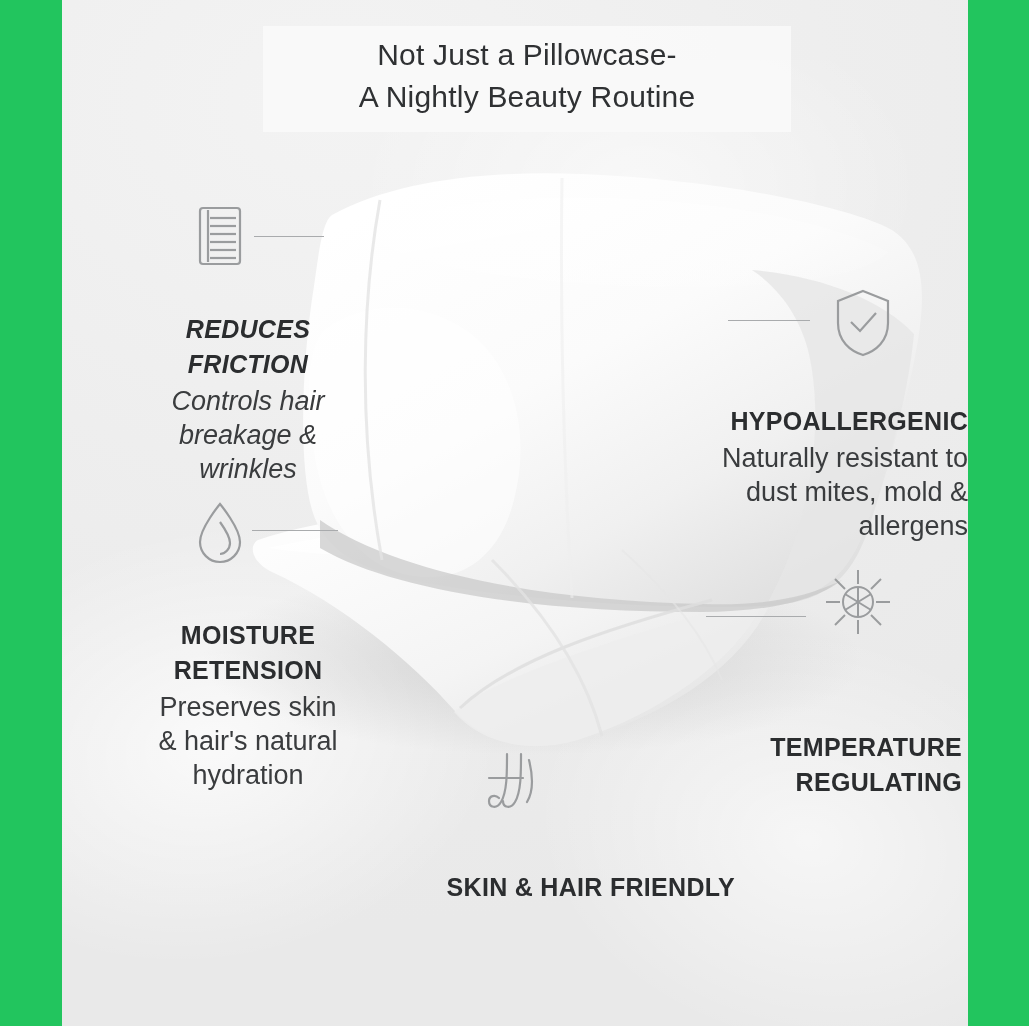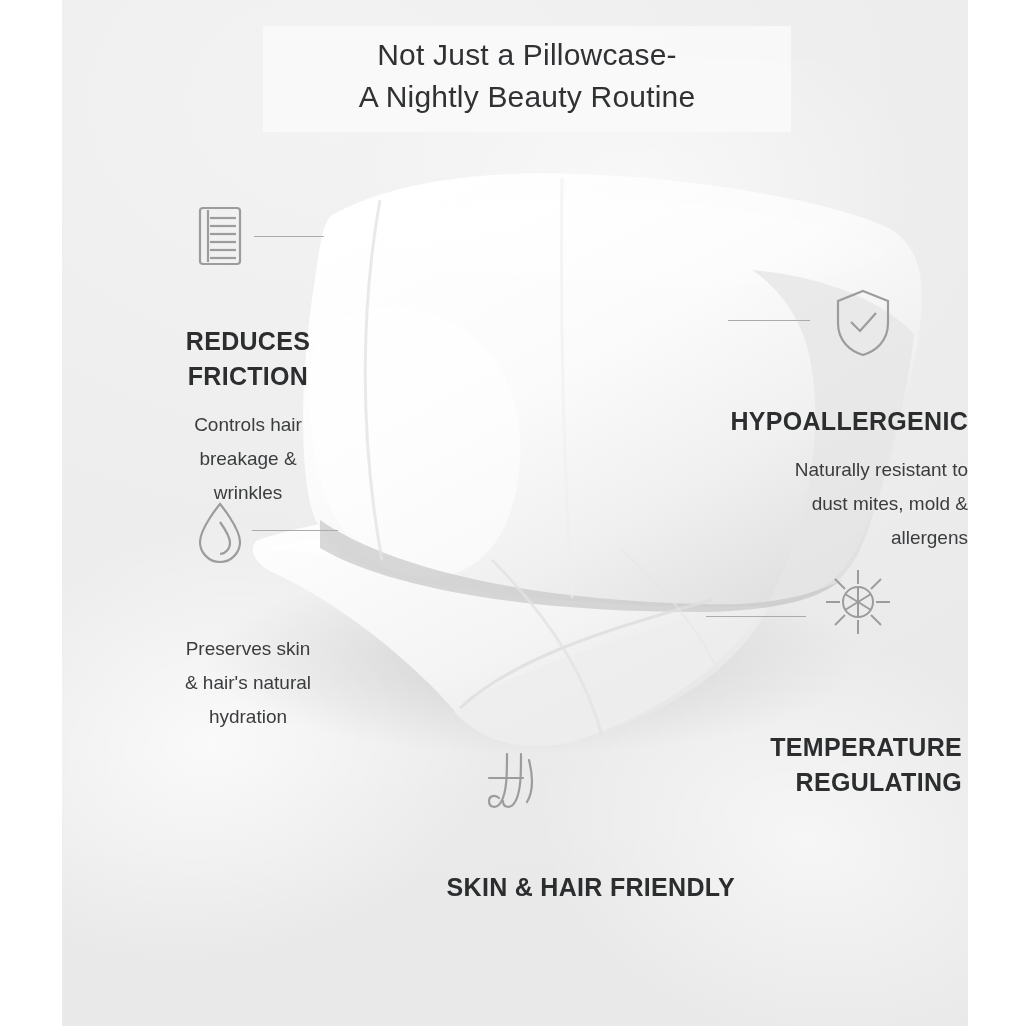--- a/index.html
+++ b/index.html
@@ -10,21 +10,21 @@
   body {
     width: 1029px;
     height: 1026px;
     font-family: "Liberation Sans", sans-serif;
     overflow: hidden;
   }
   #stage {
     position: relative;
     width: 1029px;
     height: 1026px;
-    background: #ffffff;
+    background: #22c55e;
   }
   
   #panel {
     position: absolute;
     left: 62px;
     top: 0;
     width: 906px;
     height: 1026px;
     background:
       radial-gradient(120% 80% at 30% 10%, #f3f3f3 0%, #eeeeee 45%, #e9e9e9 100%);
@@ -92,44 +92,44 @@
   .feature .heading {
     color: #2b2d2f;
     font-size: 25px;
     line-height: 35px;
     font-weight: 700;
     letter-spacing: 0.3px;
     white-space: pre-line;
   }
   .feature .body {
     color: #3a3c3e;
-    font-size: 19px;
+    font-size: 27px;
     line-height: 34px;
     font-weight: 400;
     white-space: pre-line;
-    margin-top: 14px;
+    margin-top: 2px;
   }
   .feature.left  { text-align: center; }
   .feature.right { text-align: right; }
   .feature.center{ text-align: right; }
 
   .icon-holder {
     position: absolute;
     z-index: 8;
     color: #9a9c9e;
   }
   .rule {
     position: absolute;
     height: 1px;
     background: #a9abad;
     z-index: 8;
   }
 
   
-  #f-reduces   { left: 56px;  top: 324px; width: 260px; }
+  #f-reduces   { left: 56px;  top: 312px; width: 260px; font-style: italic; }
   #f-moisture  { left: 46px;  top: 618px; width: 280px; }
   #f-hypo      { left: 576px; top: 404px; width: 330px; }
   #f-temp      { left: 580px; top: 730px; width: 320px; }
   #f-skin      { left: 283px; top: 870px; width: 390px; }
 
   #icon-comb   { left: 128px; top: 200px; }
   #icon-drop   { left: 128px; top: 496px; }
   #icon-shield { left: 768px; top: 285px; }
   #icon-temp   { left: 760px; top: 566px; }
   #icon-hair   { left: 415px; top: 740px; }
@@ -286,20 +286,22 @@
 
     <div class="feature left" id="f-reduces">
       <div class="heading">REDUCES
 FRICTION</div>
       <div class="body">Controls hair
 breakage  &amp;
 wrinkles</div>
     </div>
 
     <div class="feature left" id="f-moisture">
+      <div class="heading">MOISTURE
+RETENSION</div>
       <div class="body">Preserves skin
 &amp; hair's natural
 hydration</div>
     </div>
 
     <div class="feature right" id="f-hypo">
       <div class="heading">HYPOALLERGENIC</div>
       <div class="body">Naturally resistant  to
 dust mites, mold &amp;
 allergens</div>

